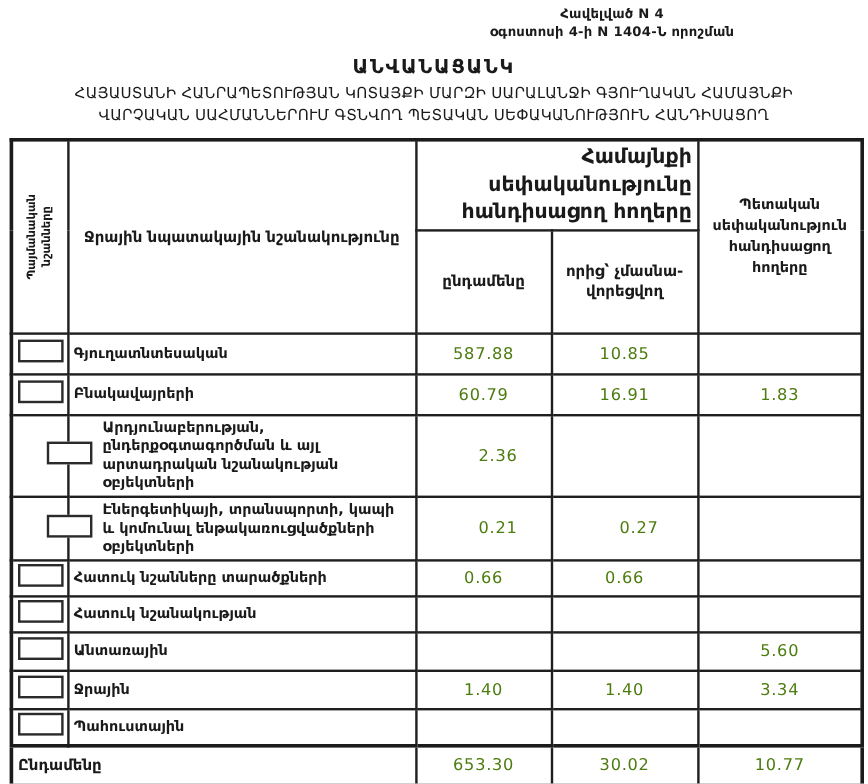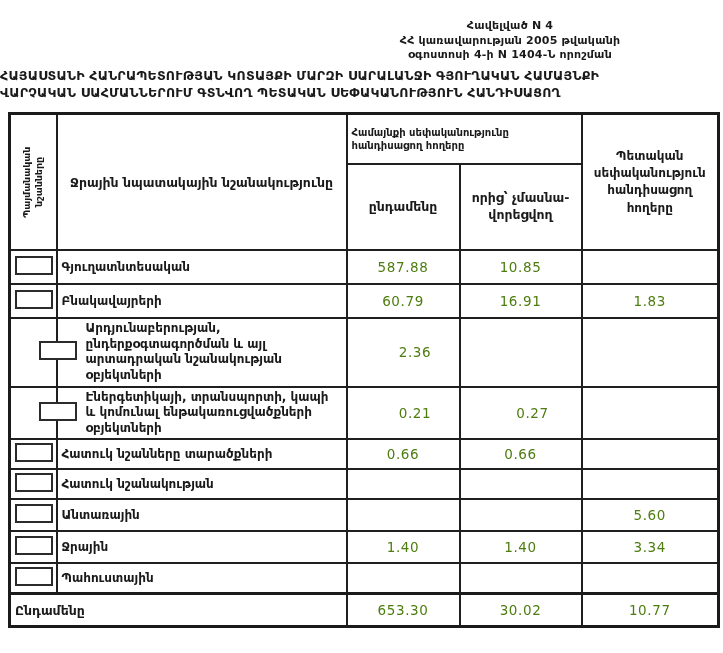--- a/index.html
+++ b/index.html
@@ -7,42 +7,43 @@
     width:723px;height:653px;
     background:#ffffff;
     font-family:"DejaVu Sans",sans-serif;
     color:#1a1a1a;
     -webkit-font-smoothing:antialiased;
   }
   .page{position:relative;width:723px;height:653px;overflow:hidden;}
 
   
   .appendix{
-    padding-top:19px;
+    padding-top:5px;
     margin-left:330px;
     width:360px;
     text-align:center;
     font-size:11px;
     font-weight:bold;
     line-height:1.32;
     letter-spacing:.2px;
   }
 
   
   .title{
     margin-top:12px;
     text-align:center;
     font-size:16px;
     font-weight:bold;
     letter-spacing:1.5px;
   }
   .subtitle{
     margin-top:4px;
+    text-align:center;
     font-size:12.6px;
-    font-weight:bold;
+    font-weight:normal;
     line-height:1.42;
     letter-spacing:.2px;
   }
 
   
   table.land{
     border-collapse:collapse;
     margin:10px 0 0 8px;
     width:709px;
     table-layout:fixed;
@@ -60,21 +61,21 @@
     transform:rotate(180deg);
     margin:0 auto;
     font-size:9.5px;
     font-weight:bold;
     line-height:1.3;
     height:112px;
     white-space:pre-line;
     text-align:center;
   }
   .th-purpose{font-size:12.5px;font-weight:bold;text-align:center;}
-  .th-group{height:44px;font-size:10px;font-weight:bold;text-align:left;line-height:1.35;}
+  .th-group{height:44px;font-size:17px;font-weight:bold;text-align:right;line-height:1.35;}
   .th-sub{height:80px;font-size:12.5px;font-weight:bold;text-align:center;line-height:1.35;}
   .th-state{font-size:12px;font-weight:bold;text-align:center;line-height:1.45;padding:2px 10px;}
 
   td.td-symbol{text-align:left;padding-left:5px;}
   .symbol-box{
     display:inline-block;
     width:34px;height:15px;
     border:2px solid #2b2b2b;
     background:#ffffff;
   }
@@ -103,24 +104,24 @@
     padding-left:70px;
   }
 </style>
 </head>
 <body>
 
 <div class="page">
 
   <div class="appendix">
     <div>Հավելված N 4</div>
-    <div>ՀՀ կառավարության 2005 թվականի</div>
     <div>օգոստոսի 4-ի N 1404-Ն որոշման</div>
   </div>
 
+  <div class="title">ԱՆՎԱՆԱՑԱՆԿ</div>
 
   <div class="subtitle">
     <div>ՀԱՅԱՍՏԱՆԻ ՀԱՆՐԱՊԵՏՈՒԹՅԱՆ ԿՈՏԱՅՔԻ ՄԱՐԶԻ ՍԱՐԱԼԱՆՋԻ ԳՅՈՒՂԱԿԱՆ ՀԱՄԱՅՆՔԻ</div>
     <div>ՎԱՐՉԱԿԱՆ ՍԱՀՄԱՆՆԵՐՈՒՄ ԳՏՆՎՈՂ ՊԵՏԱԿԱՆ ՍԵՓԱԿԱՆՈՒԹՅՈՒՆ ՀԱՆԴԻՍԱՑՈՂ</div>
   </div>
 
   <table class="land">
     <colgroup>
       <col style="width:47px">
         <col style="width:290px">

